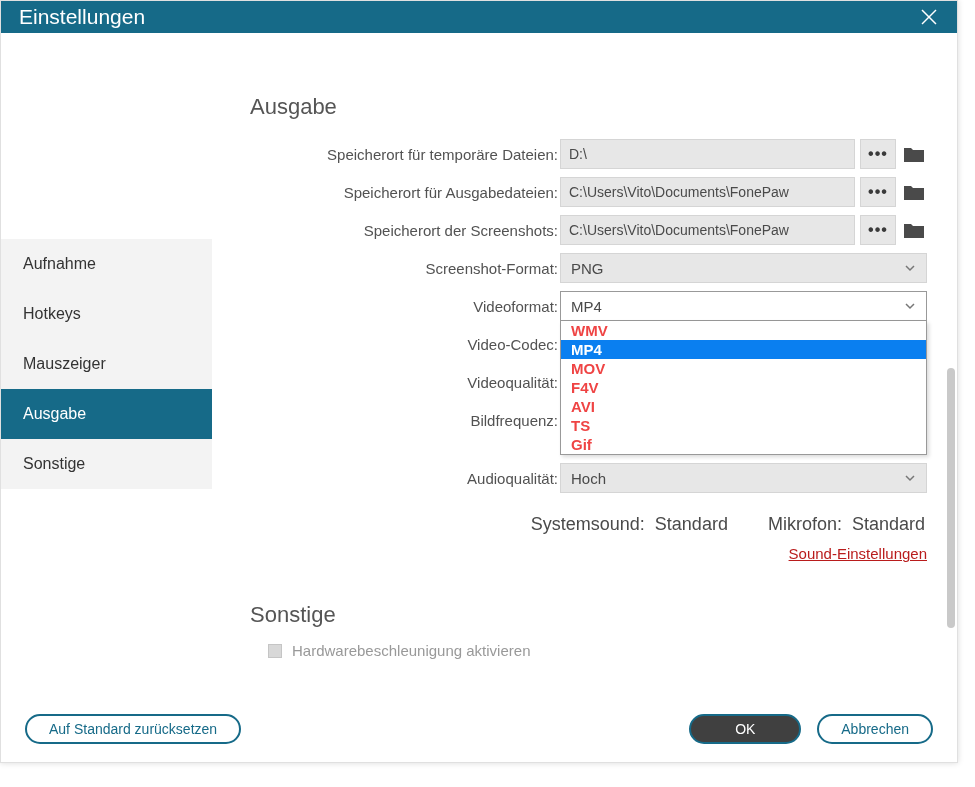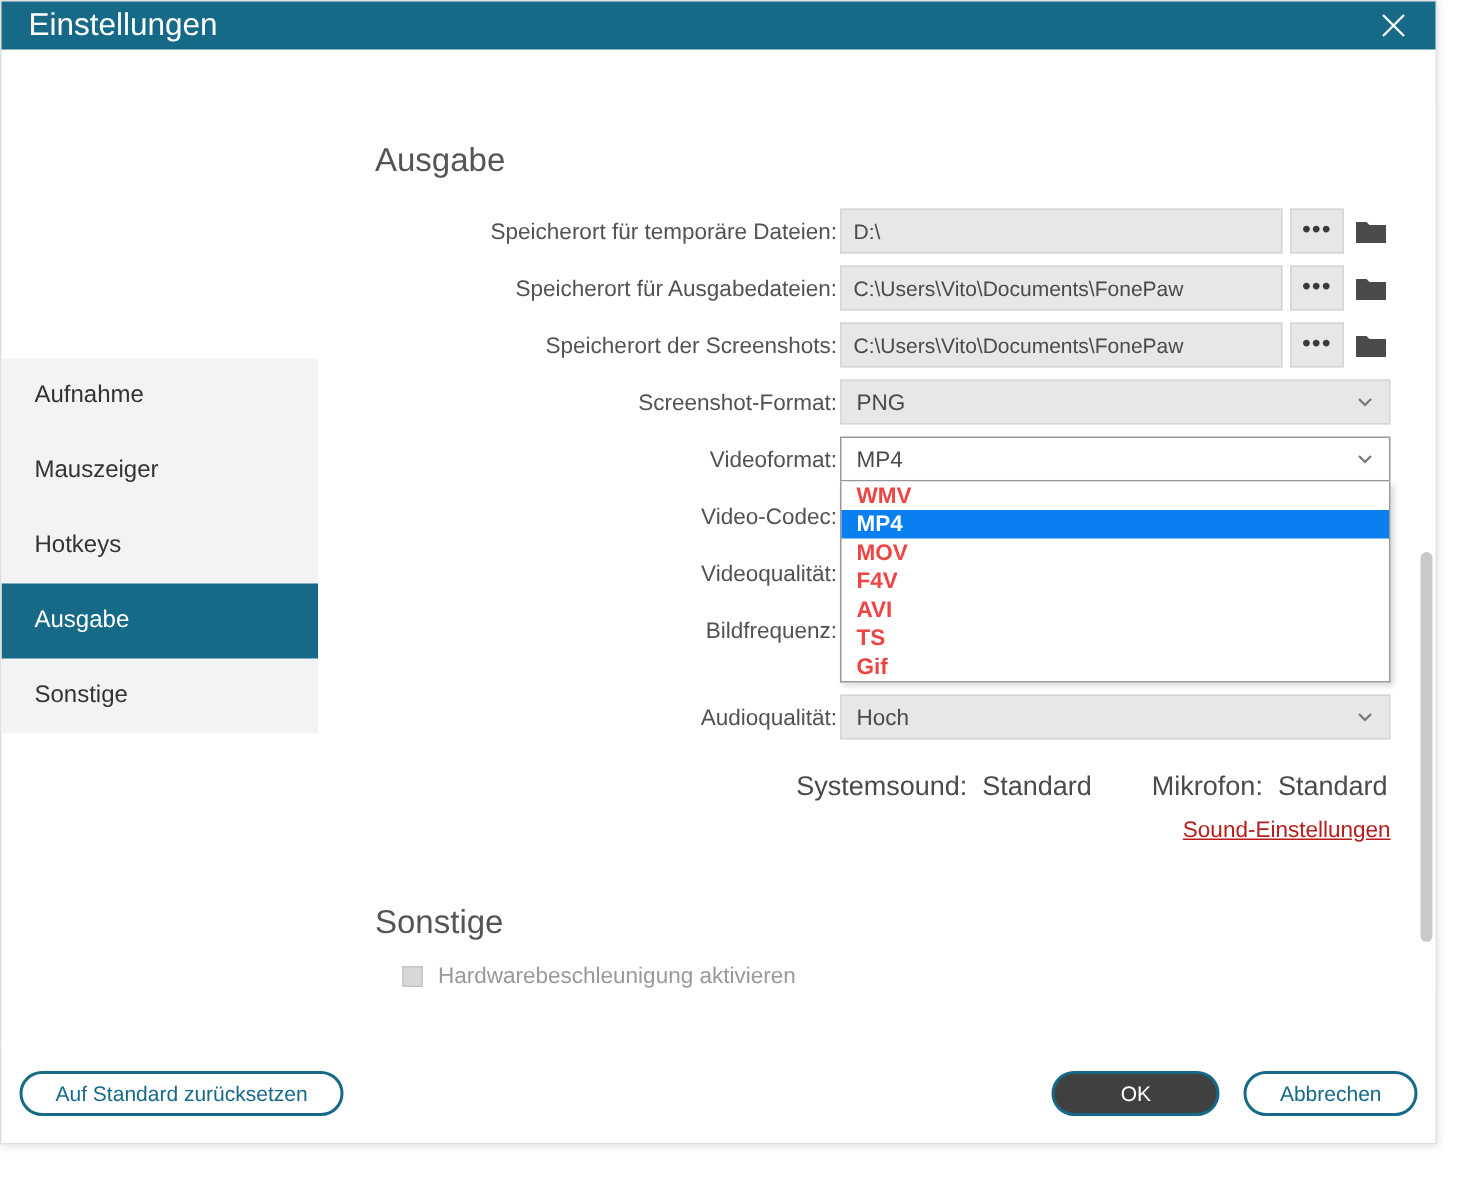--- a/index.html
+++ b/index.html
@@ -29,21 +29,21 @@
 .dropdown-item { padding: 1px 10px; font-size: 15px; color: #ef4444; cursor: pointer; font-weight: 600; }
 .dropdown-item.selected { background: #0a7ff0; color: #fff; }
 .spacer { height: 20px; }
 .info-row { display: flex; justify-content: flex-end; gap: 40px; padding-right: 2px; margin-top: 20px; font-size: 18px; color: #4a4a4a; }
 .info-pair { display: flex; gap: 10px; }
 .link-row { display: flex; justify-content: flex-end; margin-top: 10px; }
 .link { color: #b91c1c; text-decoration: underline; font-size: 15px; cursor: pointer; }
 .section-title2 { font-size: 22px; color: #555; margin-top: 40px; margin-bottom: 14px; }
 .checkbox-row { display: flex; align-items: center; gap: 10px; padding-left: 18px; color: #999; font-size: 15px; }
 .checkbox { width: 14px; height: 14px; background: #d8d8d8; border: 1px solid #c5c5c5; }
-.footer { height: 68px; border-top: 1px solid #fff; display: flex; align-items: center; padding: 0 12px; gap: 16px; }
+.footer { height: 68px; border-top: 1px solid #fff; display: flex; align-items: center; padding: 0 24px; gap: 16px; }
 .footer-spacer { flex: 1; }
 .btn { height: 30px; border-radius: 16px; border: 2px solid #166a88; background: #fff; color: #166a88; display: flex; align-items: center; justify-content: center; padding: 0 22px; font-size: 14px; cursor: pointer; }
 .btn.primary { background: #404040; color: #fff; min-width: 112px; }
 .scrollbar { position: absolute; right: 2px; top: 300px; width: 8px; height: 260px; background: #c9c9c9; border-radius: 4px; }
 </style>
 </head>
 <body>
 
 <div class="window">
   <div class="titlebar">
@@ -53,24 +53,24 @@
         <line x1="17" y1="3" x2="3" y2="17" stroke="#fff" stroke-width="1.5"></line>
       </svg>
   </div>
 
   <div class="body">
     <div class="sidebar">
       <div class="sidebar-item">
           <span>Aufnahme</span>
         </div>
       <div class="sidebar-item">
+          <span>Hotkeys</span>
+        </div>
+      <div class="sidebar-item">
           <span>Mauszeiger</span>
-        </div>
-      <div class="sidebar-item">
-          <span>Hotkeys</span>
         </div>
       <div class="sidebar-item active">
           <span>Ausgabe</span>
         </div>
       <div class="sidebar-item">
           <span>Sonstige</span>
         </div>
     </div>
 
     <div class="content">

